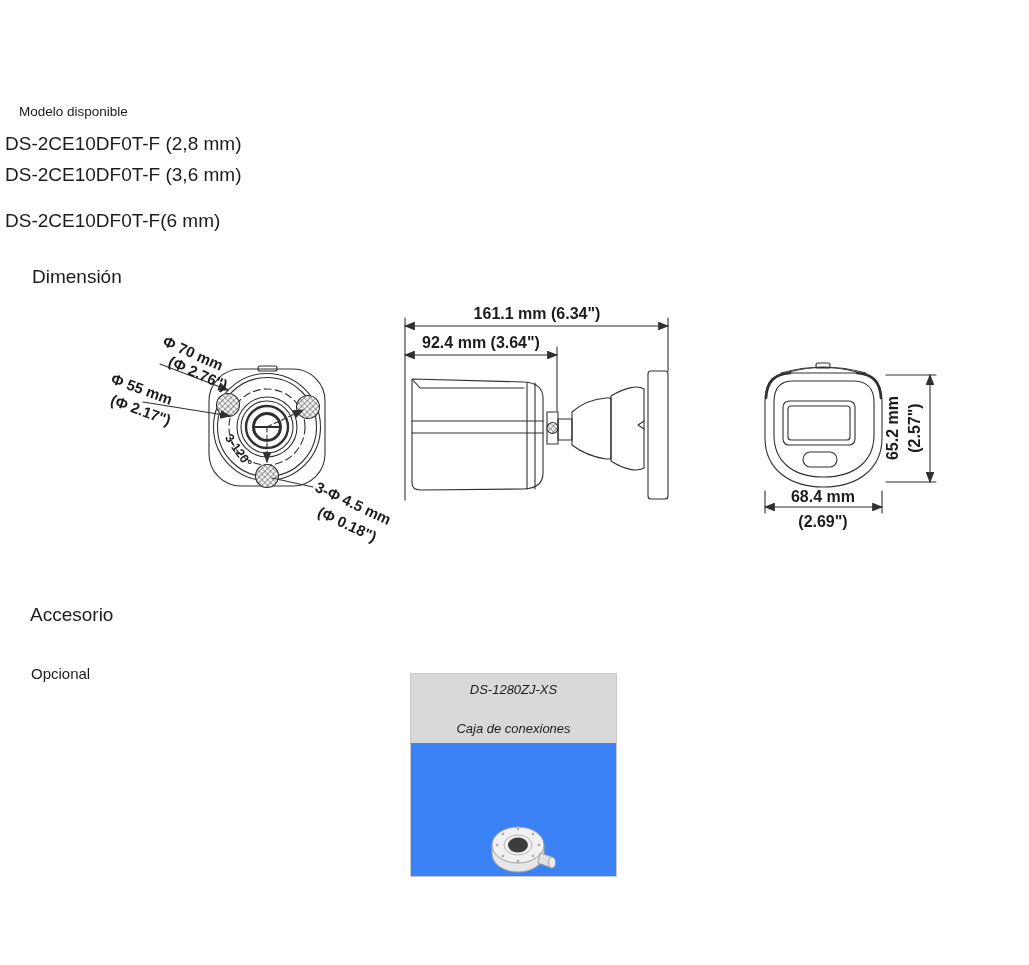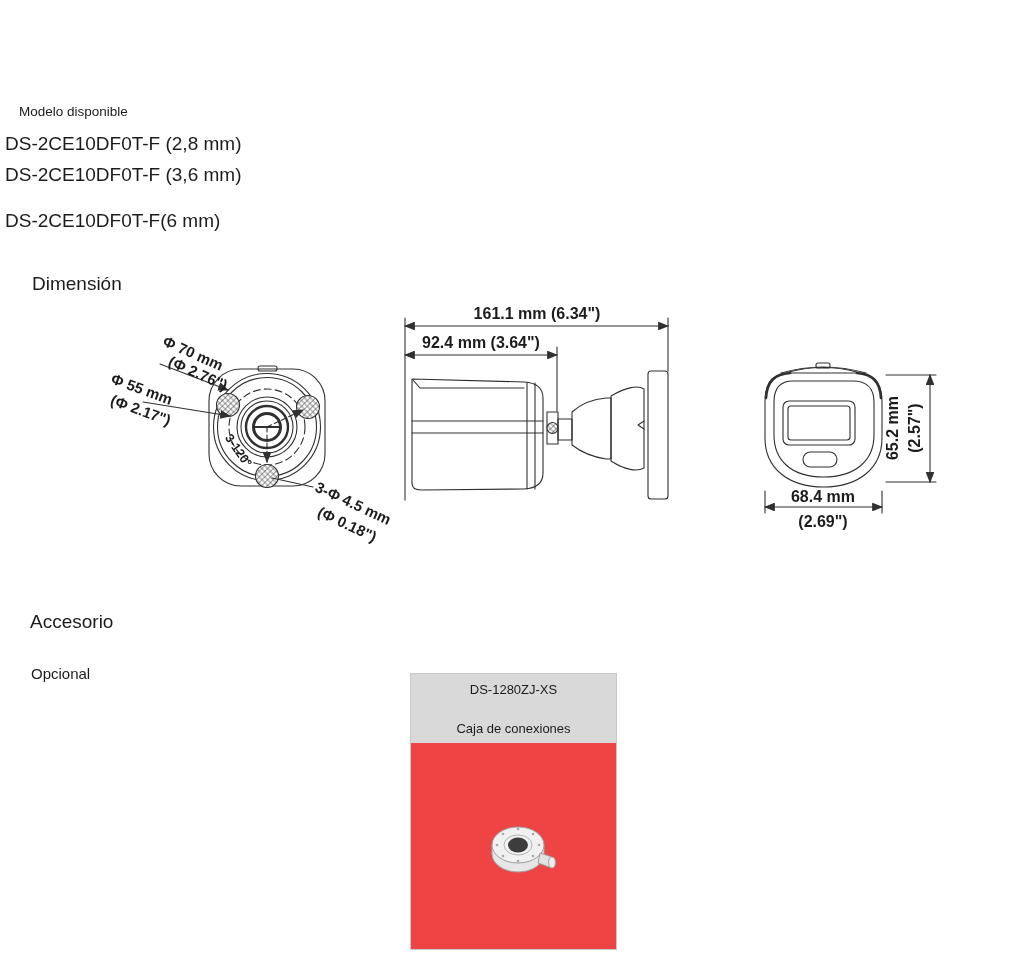--- a/index.html
+++ b/index.html
@@ -24,40 +24,40 @@
   }
   .approval .c2 { flex:1; display:flex; align-items:center; padding-left:10px; }
   .right-strip { position:absolute; right:0; top:0; width:9px; height:58px; background:#d9d9d9; }
 
   
   .models-title { left:19px; top:104px; font-size:13.5px; }
   .model { left:5px; font-size:19px; }
   .m1 { top:133px; } .m2 { top:164px; } .m3 { top:194px;margin-top:16px; }
 
   
-  .h1 { font-size:19px;margin-top:7px; }
+  .h1 { font-size:19px; }
   .h-dim { left:32px; top:266px; }
   .h-acc { left:30px; top:604px; }
   .h-opc { left:31px; top:665px; font-size:15px; }
 
   
   .drawings { left:0; top:300px; }
   .line { stroke:#303030; fill:none; stroke-width:1.1; stroke-linecap:round; stroke-linejoin:round; }
   .thick { stroke-width:2.6; }
   .dash { stroke-dasharray:7 4; }
   .dash2 { stroke-dasharray:5 3; }
   text { stroke:none; }
   .dimtxt { fill:#1c1c1c; font-family:"Liberation Sans",sans-serif; font-size:16px; font-weight:600; text-anchor:middle; }
   .ftxt   { fill:#1c1c1c; font-family:"Liberation Sans",sans-serif; font-size:15px; font-weight:600; text-anchor:middle; }
   .atxt   { fill:#1c1c1c; font-family:"Liberation Sans",sans-serif; font-size:12.5px; font-weight:600; text-anchor:middle; }
 
   
   .acc-card {
-    left:410px; top:673px; width:207px; height:277px; box-sizing:border-box;
-    border:1px solid #c9c9c9; background:#ef4444;
+    left:410px; top:673px; width:207px; height:204px; box-sizing:border-box;
+    border:1px solid #c9c9c9; background:#3b82f6;font-style:italic;
   }
   .acc-head { height:69px; background:#d9d9d9; text-align:center; font-size:13px; }
   .acc-model { padding-top:8px; }
   .acc-name  { margin-top:24px; }
   .jbox { position:absolute; left:74px; top:148px; }
 </style>
 </head>
 <body>
 
 <div class="sheet">

